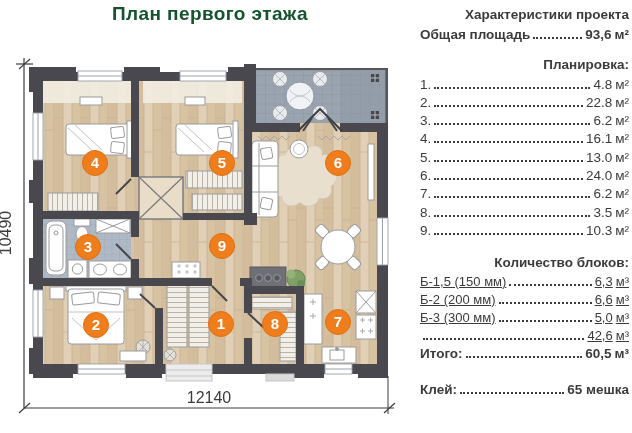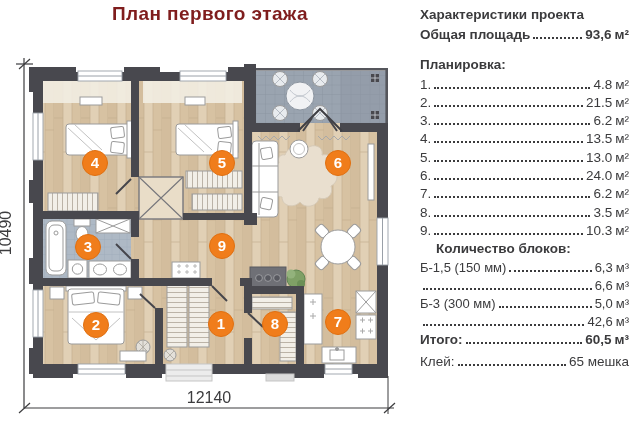--- a/index.html
+++ b/index.html
@@ -1,37 +1,37 @@
 <!DOCTYPE html>
 <html><head>
 <meta charset="utf-8">
 <style>
   html,body{margin:0;padding:0;background:#fff;}
   #stage{position:relative;width:632px;height:433px;background:#fff;overflow:hidden;
          font-family:"Liberation Sans",sans-serif;color:#3b3b3d;}
   
   #plan-title{position:absolute;left:10px;top:3px;width:400px;text-align:center;
-              font-size:19px;font-weight:700;letter-spacing:.4px;color:#7f1d1d;}
+              font-size:19px;font-weight:700;letter-spacing:.4px;color:#14532d;}
   #plan-wrap{position:absolute;left:0;top:0;width:412px;height:433px;}
   .badge{position:absolute;width:26px;height:26px;border-radius:50%;
          background:#f07d1b;border:1px solid #e06f10;box-sizing:border-box;
          color:#fff;font-size:15px;font-weight:700;line-height:24px;text-align:center;
          transform:translate(-50%,-50%);}
   
   #panel{position:absolute;left:420px;top:6px;width:209px;font-size:13.5px;}
-  .p-head{font-weight:700;font-size:13.5px;line-height:17px;}
+  .p-head{font-weight:700;font-size:13.5px;line-height:17px;text-align:right;}
   .row{display:flex;align-items:flex-end;height:18.3px;white-space:nowrap;}
   .row .leader{flex:1;min-width:6px;border-bottom:2px dotted #3b3b3d;margin:0 3px 3px 3px;}
   .row .unit{margin-left:3px;}
   .row-total{margin-top:1px;font-weight:700;}
   .p-sub{margin-top:14px;}
-  .p-sub2{margin-top:2px;padding-left:16px;}
-  .row.block{font-size:13px;height:18px;}
+  .p-sub2{margin-top:16px;padding-left:16px;}
+  .row.block{font-size:13px;height:18px;text-decoration:underline;}
   .row-itogo{font-weight:700;font-size:13.5px;height:18px;}
-  .row-glue{margin-top:4px;font-weight:400;}
+  .row-glue{margin-top:18px;font-weight:700;}
 </style>
 </head>
 <body>
 
 <div id="stage">
 
   <div id="plan-title">План первого этажа</div>
 
   <div id="plan-wrap">
     <svg width="412" height="433" viewBox="0 0 412 433" xmlns="http://www.w3.org/2000/svg">
@@ -371,35 +371,35 @@
       <div class="row">
         <span>1.</span>
         <span class="leader"></span>
         <span>4.8</span>
         <span class="unit">м²</span>
       </div>
 
       <div class="row">
         <span>2.</span>
         <span class="leader"></span>
-        <span>21.5</span>
+        <span>22.8</span>
         <span class="unit">м²</span>
       </div>
 
       <div class="row">
         <span>3.</span>
         <span class="leader"></span>
         <span>6.2</span>
         <span class="unit">м²</span>
       </div>
 
       <div class="row">
         <span>4.</span>
         <span class="leader"></span>
-        <span>13.5</span>
+        <span>16.1</span>
         <span class="unit">м²</span>
       </div>
 
       <div class="row">
         <span>5.</span>
         <span class="leader"></span>
         <span>13.0</span>
         <span class="unit">м²</span>
       </div>
 
@@ -434,20 +434,21 @@
     <div class="p-head p-sub2">Количество блоков:</div>
 
       <div class="row block">
         <span>Б-1,5 (150 мм)</span>
         <span class="leader"></span>
         <span>6,3</span>
         <span class="unit">м³</span>
       </div>
 
       <div class="row block">
+        <span>Б-2 (200 мм)</span>
         <span class="leader"></span>
         <span>6,6</span>
         <span class="unit">м³</span>
       </div>
 
       <div class="row block">
         <span>Б-3 (300 мм)</span>
         <span class="leader"></span>
         <span>5,0</span>
         <span class="unit">м³</span>

